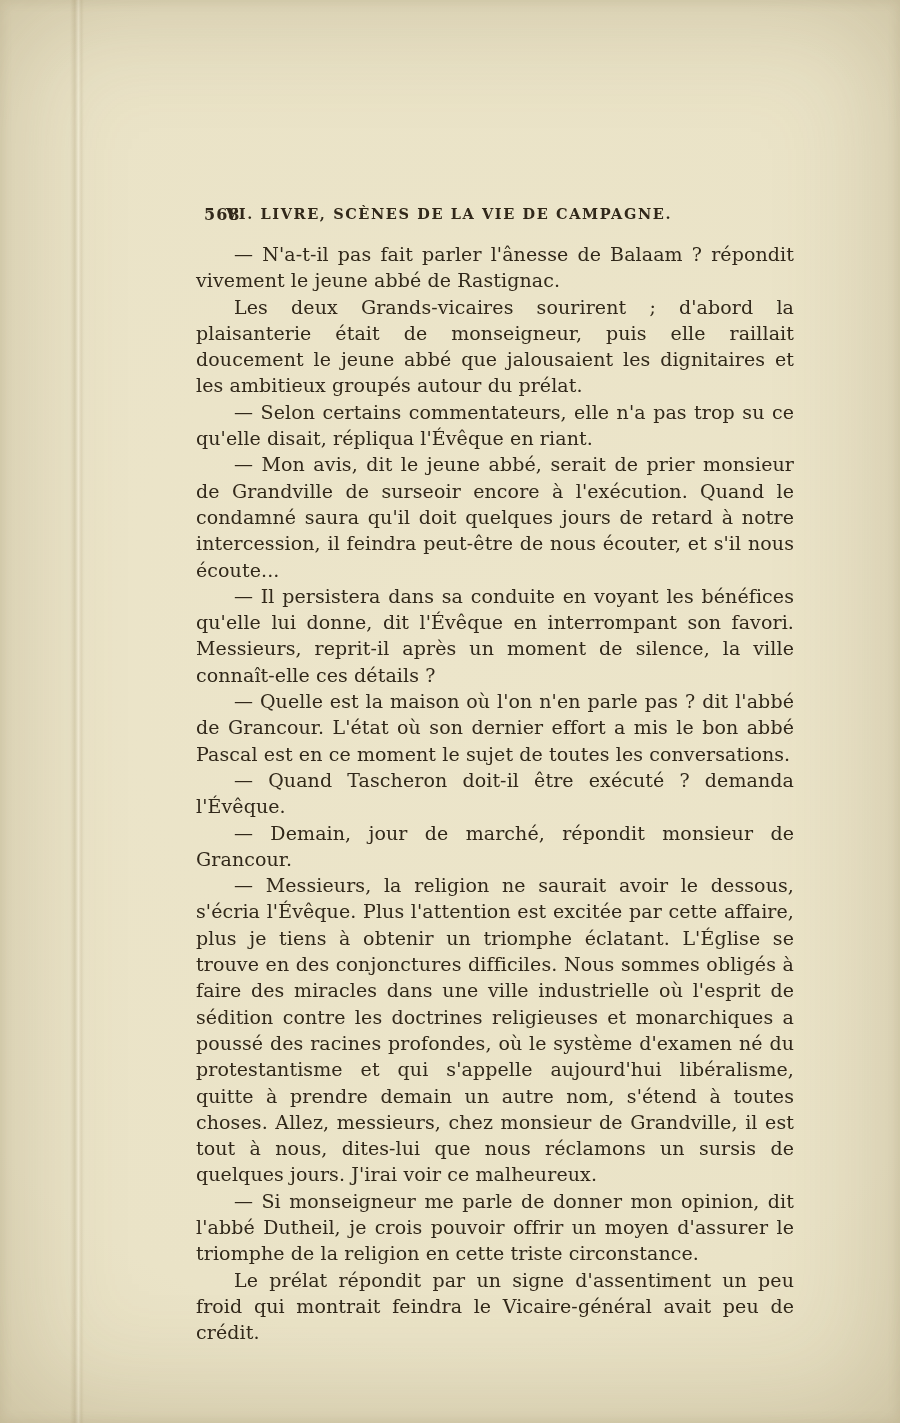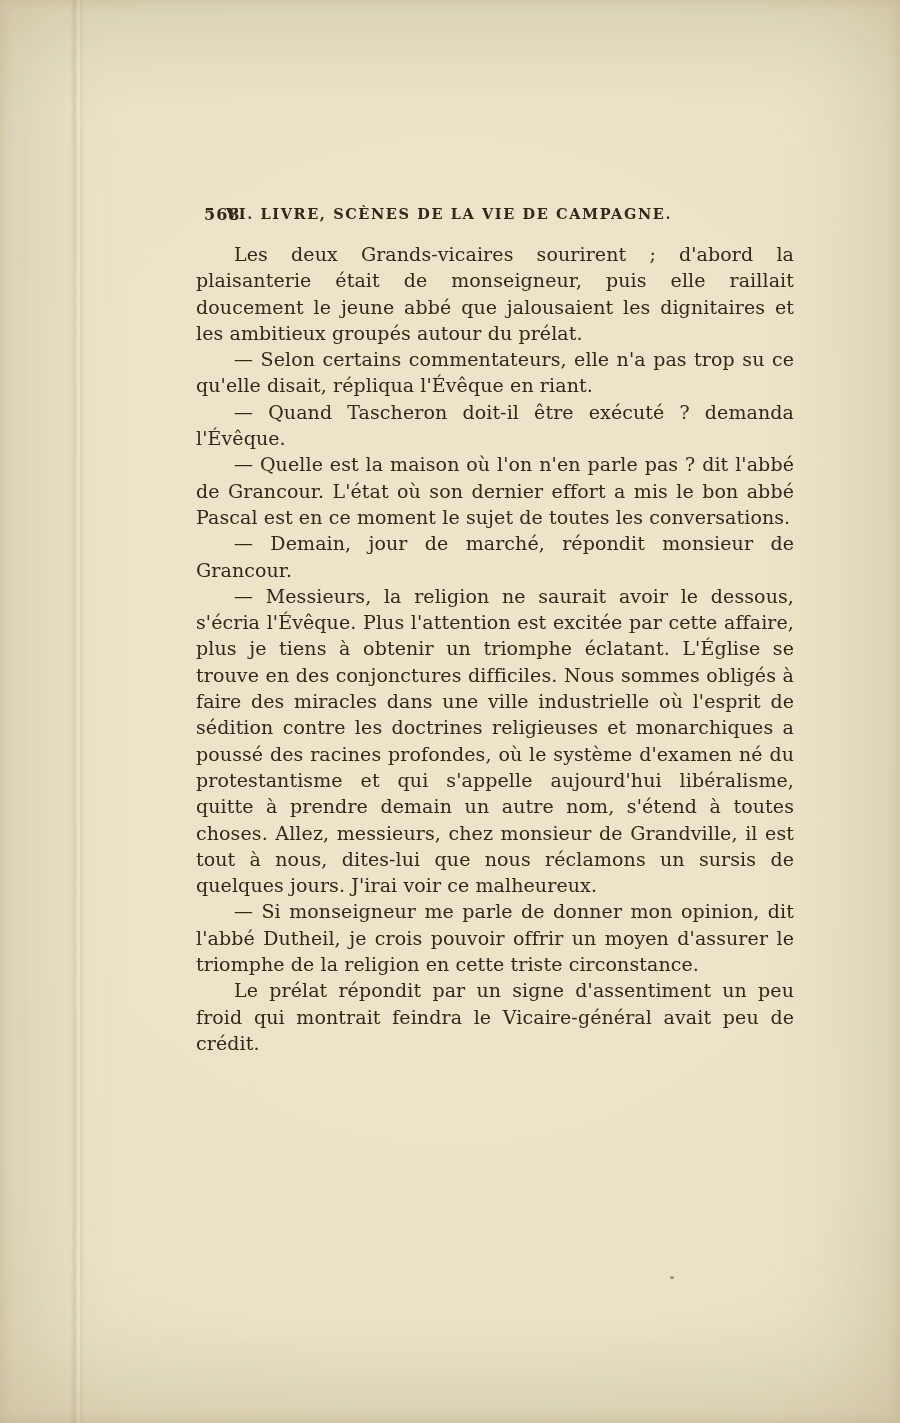--- a/index.html
+++ b/index.html
@@ -99,24 +99,27 @@
 <div class="paper">
   <div class="crease"></div>
 
   <div class="content">
     <header class="running-head">
       <span class="pagenum">568</span>
       <span class="head-title">VI. LIVRE, SCÈNES DE LA VIE DE CAMPAGNE.</span>
     </header>
 
     <main class="text-block">
+      <p>— N'a-t-il pas fait parler l'ânesse de Balaam&nbsp;? répondit vivement le jeune abbé de Rastignac.</p>
       <p>Les deux Grands-vicaires sourirent&nbsp;; d'abord la plaisanterie était de monseigneur, puis elle raillait doucement le jeune abbé que jalousaient les dignitaires et les ambitieux groupés autour du prélat.</p>
       <p>— Selon certains commentateurs, elle n'a pas trop su ce qu'elle disait, répliqua l'Évêque en riant.</p>
+      <p>— Mon avis, dit le jeune abbé, serait de prier monsieur de Grandville de surseoir encore à l'exécution. Quand le condamné saura qu'il doit quelques jours de retard à notre intercession, il feindra peut-être de nous écouter, et s'il nous écoute...</p>
+      <p>— Il persistera dans sa conduite en voyant les bénéfices qu'elle lui donne, dit l'Évêque en interrompant son favori. Messieurs, reprit-il après un moment de silence, la ville connaît-elle ces détails&nbsp;?</p>
+      <p>— Quelle est la maison où l'on n'en parle pas&nbsp;? dit l'abbé de Grancour. L'état où son dernier effort a mis le bon abbé Pascal est en ce moment le sujet de toutes les conversations.</p>
       <p>— Quand Tascheron doit-il être exécuté&nbsp;? demanda l'Évêque.</p>
-      <p>— Quelle est la maison où l'on n'en parle pas&nbsp;? dit l'abbé de Grancour. L'état où son dernier effort a mis le bon abbé Pascal est en ce moment le sujet de toutes les conversations.</p>
       <p>— Demain, jour de marché, répondit monsieur de Grancour.</p>
       <p>— Messieurs, la religion ne saurait avoir le dessous, s'écria l'Évêque. Plus l'attention est excitée par cette affaire, plus je tiens à obtenir un triomphe éclatant. L'Église se trouve en des conjonctures difficiles. Nous sommes obligés à faire des miracles dans une ville industrielle où l'esprit de sédition contre les doctrines religieuses et monarchiques a poussé des racines profondes, où le système d'examen né du protestantisme et qui s'appelle aujourd'hui libéralisme, quitte à prendre demain un autre nom, s'étend à toutes choses. Allez, messieurs, chez monsieur de Grandville, il est tout à nous, dites-lui que nous réclamons un sursis de quelques jours. J'irai voir ce malheureux.</p>
       <p>— Si monseigneur me parle de donner mon opinion, dit l'abbé Dutheil, je crois pouvoir offrir un moyen d'assurer le triomphe de la religion en cette triste circonstance.</p>
       <p>Le prélat répondit par un signe d'assentiment un peu froid qui montrait feindra le Vicaire-général avait peu de crédit.</p>
     </main>
   </div>
 
   <div class="speck"></div>
   <div class="vignette"></div>
 </div>

